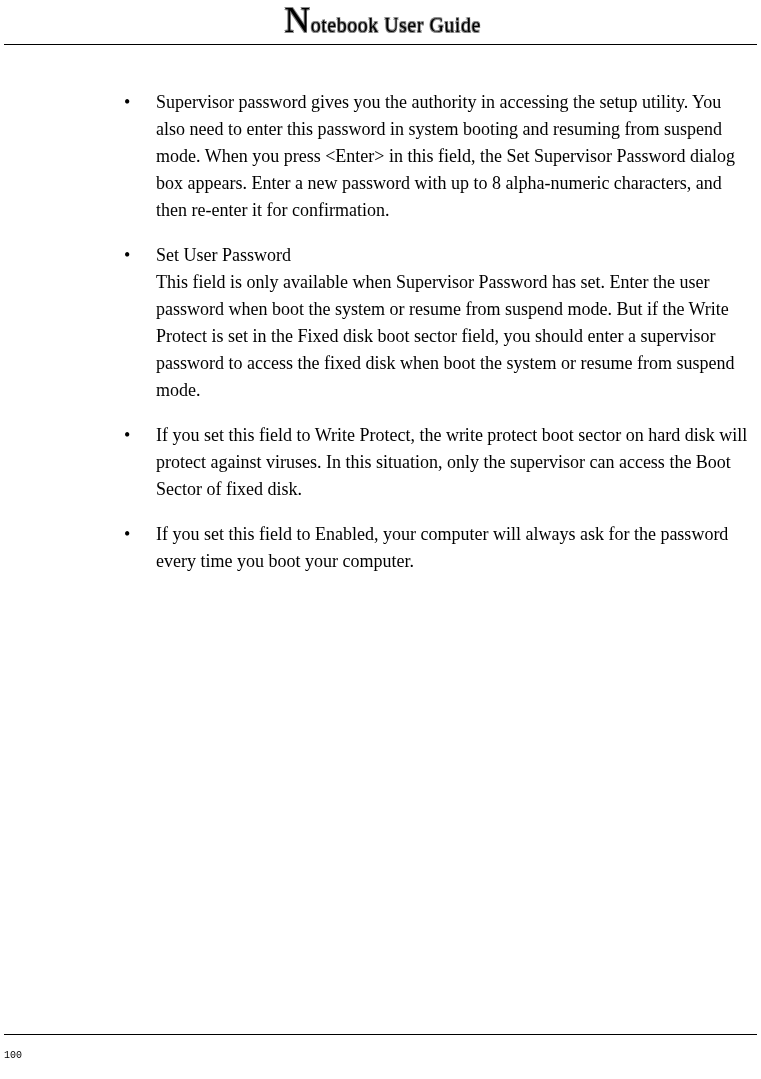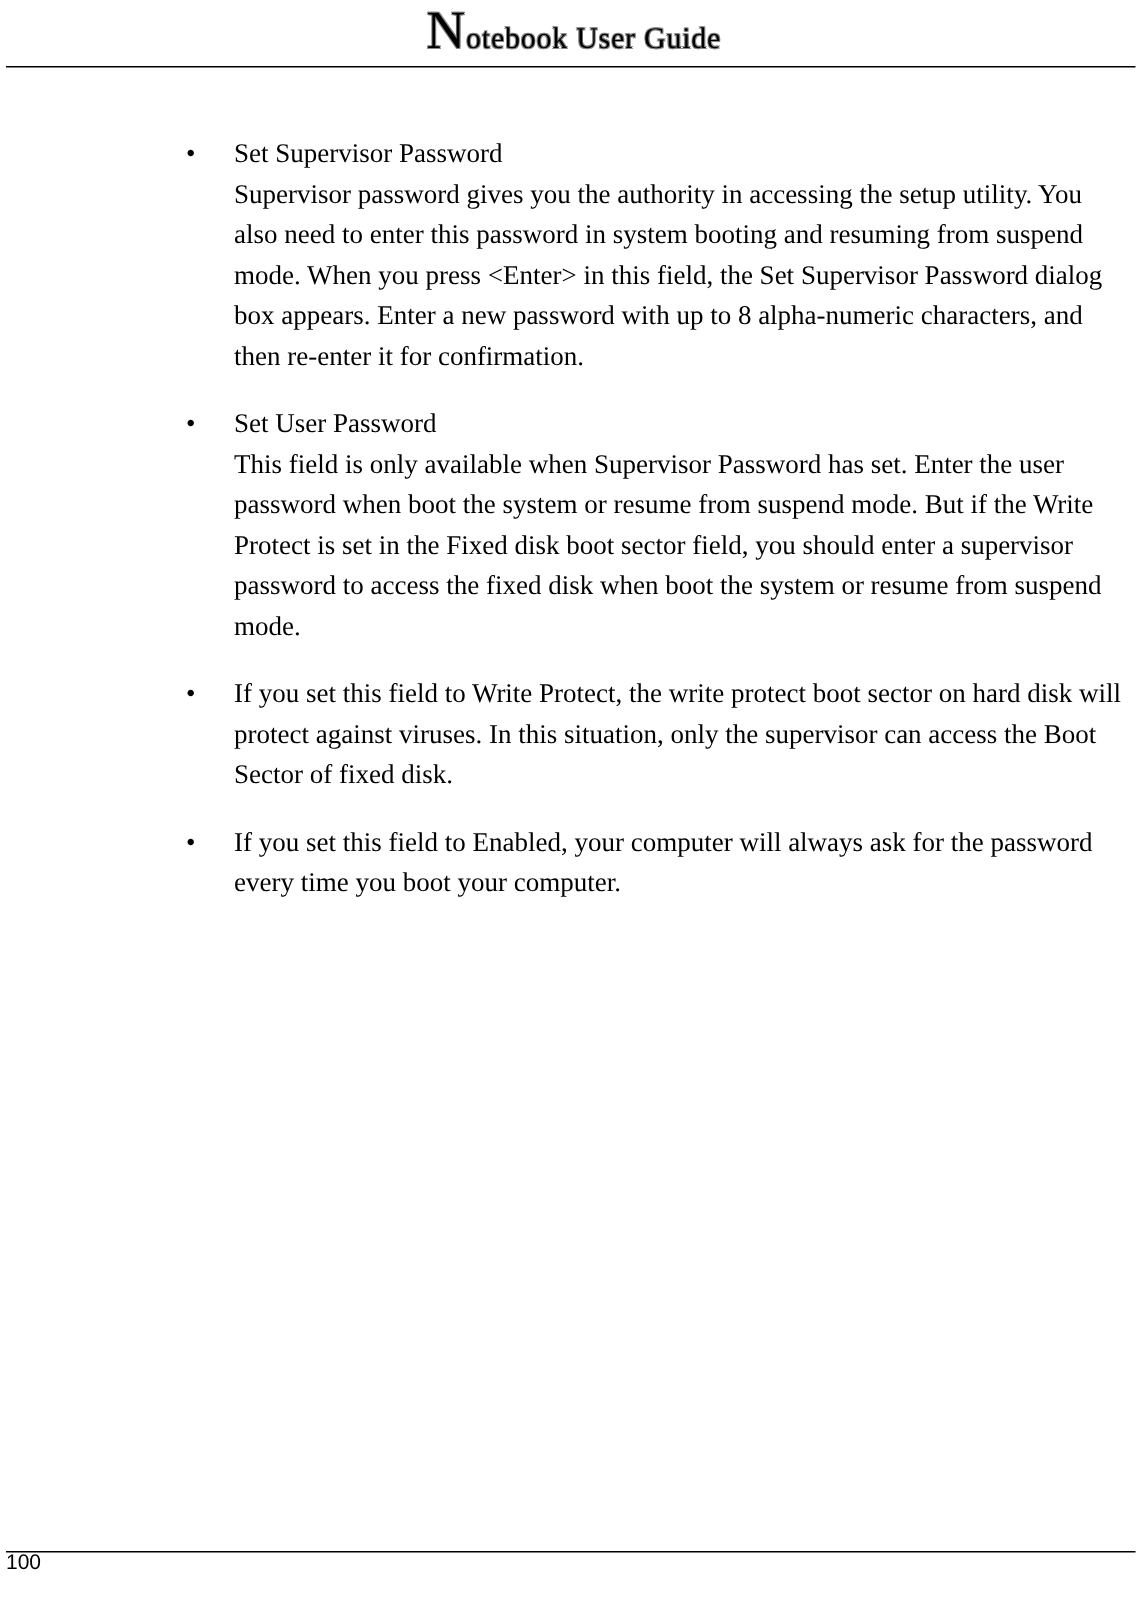--- a/index.html
+++ b/index.html
@@ -71,38 +71,37 @@
     .footer-rule {
       border: none;
       border-top: 1.5px solid #000;
       position: absolute;
       bottom: 44px;
       left: 4px;
       right: 4px;
     }
     .page-number {
       position: absolute;
-      bottom: 30px;
+      bottom: 18px;
       left: 4px;
-      font-size: 14px;
-      font-family: Liberation Sans, sans-serif;
+      font-size: 10px;
+      font-family: Liberation Mono, monospace;
     }
   </style>
 </head>
 <body>
 
 <div class="header">
   <div class="header-title"><span class="big-n">N</span><span>otebook User Guide</span></div>
 </div>
 <hr class="header-rule">
 
 <div class="content">
   <ul class="bullets">
     <li>
-      <span class="item-title">Set Supervisor Password</span>
       <span class="item-body"><span>Supervisor password gives you the authority in accessing the setup utility. You also need to enter this password in system booting and resuming from suspend mode. When you press &lt;</span><span class="enter-key">Enter</span><span>&gt; in this field, the Set Supervisor Password dialog box appears. Enter a new password with up to 8 alpha-numeric characters, and then re-enter it for confirmation.</span></span>
     </li>
     <li>
       <span class="item-title">Set User Password</span>
       <span class="item-body">This field is only available when Supervisor Password has set. Enter the user password when boot the system or resume from suspend mode. But if the Write Protect is set in the Fixed disk boot sector field, you should enter a supervisor password to access the fixed disk when boot the system or resume from suspend mode.</span>
     </li>
     <li>
       <span class="item-body">If you set this field to Write Protect, the write protect boot sector on hard disk will protect against viruses. In this situation, only the supervisor can access the Boot Sector of fixed disk.</span>
     </li>
     <li>

